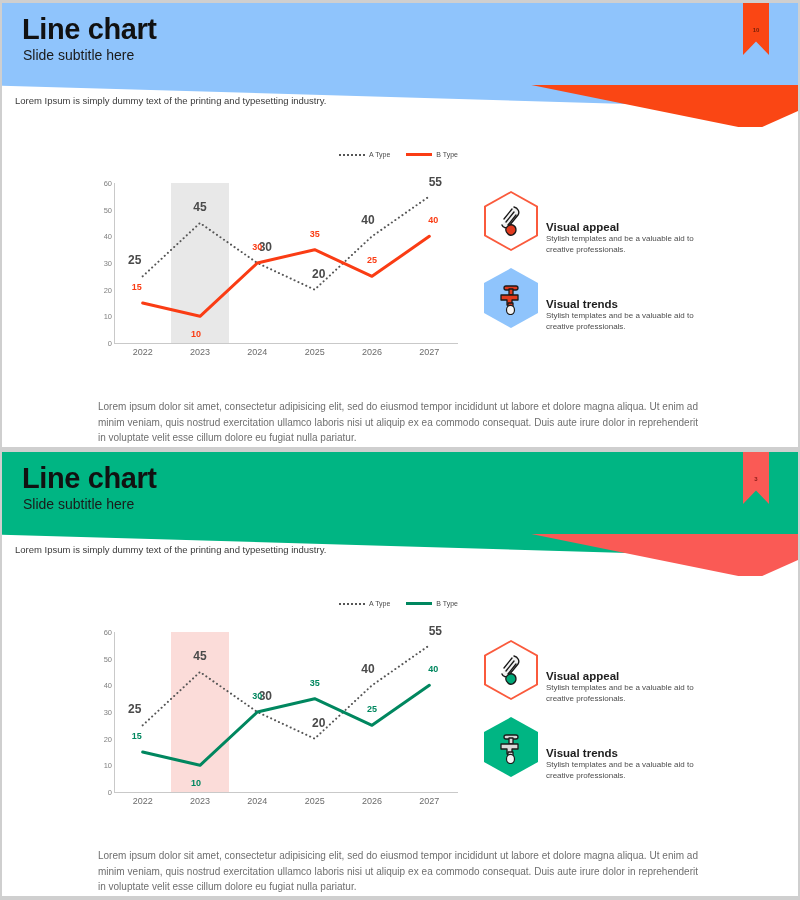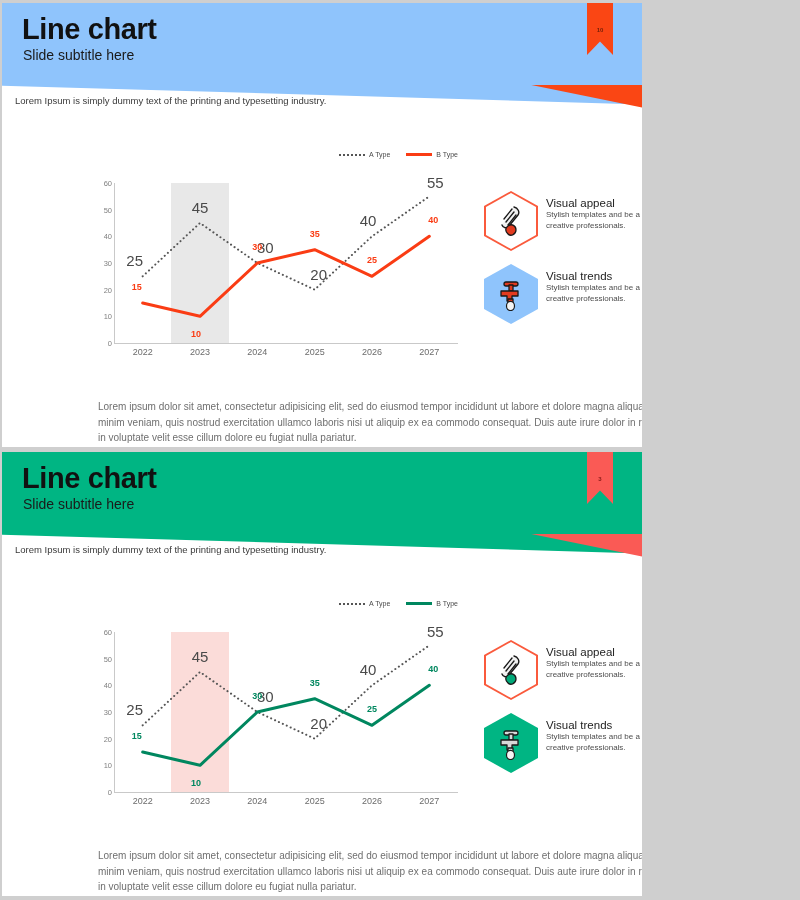--- a/index.html
+++ b/index.html
@@ -4,21 +4,21 @@
 <style>
   * { box-sizing: border-box; margin:0; padding:0; }
   html,body{
     width:800px; height:900px;
     background:#cfcfcf;
     font-family:"Liberation Sans", sans-serif;
   }
   .page{ width:800px; height:900px; position:relative; background:#cfcfcf; }
 
   .slide{
-    position:absolute; left:2px; width:640px; height:444px;
+    position:absolute; left:2px; width:796px; height:444px;
     background:#ffffff; overflow:hidden;
   }
   .slide.s1{ top:3px; }
   .slide.s2{ top:452px; }
 
   
   .hdr{
     position:absolute; left:0; top:0; width:796px; height:106px;
     overflow:hidden;
   }
@@ -87,21 +87,21 @@
   .axis-v{ position:absolute; left:24px; top:0; width:1px; height:160px; background:#c9c9c9; }
   .axis-h{ position:absolute; left:24px; top:160px; width:344px; height:1px; background:#c9c9c9; }
 
   .band-hl{ position:absolute; top:0; height:160px; }
   .s1 .band-hl{ background:#e8e8e8; }
   .s2 .band-hl{ background:#fbdcd9; }
 
   .svgwrap{ position:absolute; left:24px; top:0; width:344px; height:160px; }
 
   .dlabel{ position:absolute; font-size:9px; font-weight:bold; transform:translate(-50%,-50%); }
-  .dlabel.a{ color:#4a4a4a; font-weight:normal; font-size:15px; }
+  .dlabel.a{ color:#4a4a4a; font-weight:bold; font-size:12px; }
   .s1 .dlabel.b{ color:#fa3c14; }
   .s2 .dlabel.b{ color:#00875f; }
 
   .xaxis{ position:absolute; left:24px; top:164px; width:344px; height:20px; }
   .xtick{ position:absolute; font-size:9px; color:#6b6b6b; transform:translateX(-50%); }
 
   
   .cards{ position:absolute; left:482px; top:188px; width:230px; }
   .card{ display:flex; align-items:flex-start; gap:8px; margin-bottom:13px; }
   .hexwrap{ width:54px; height:60px; flex:0 0 54px; position:relative; }
@@ -112,21 +112,21 @@
   .hex.outline-red{ background:#fa5a3c; }
   .hex.outline-red .inner{
     position:absolute; left:2px; top:2px; right:2px; bottom:2px; background:#fff;
     clip-path: polygon(50% 0%, 100% 25%, 100% 75%, 50% 100%, 0% 75%, 0% 25%);
   }
   .hex.fill-blue{ background:#8fc4fc; }
   .hex.fill-green{ background:#00b583; }
   .hexicon{ position:absolute; inset:0; display:flex; align-items:center; justify-content:center; }
 
   .ctext{ padding-top:6px; }
-  .ctitle{ font-size:11.5px; font-weight:normal; color:#1d1d1d; margin-bottom:1px; }
+  .ctitle{ font-size:11.5px; font-weight:bold; color:#1d1d1d; margin-bottom:1px;margin-top:24px; }
   .cdesc{ font-size:8px; color:#4d4d4d; line-height:1.32; width:150px; }
 
   
   .footer{
     position:absolute; left:96px; top:396px; width:600px;
     font-size:10px; color:#6f6f6f; line-height:1.55; text-align:justify;
   }
 </style>
 </head>
 <body>

